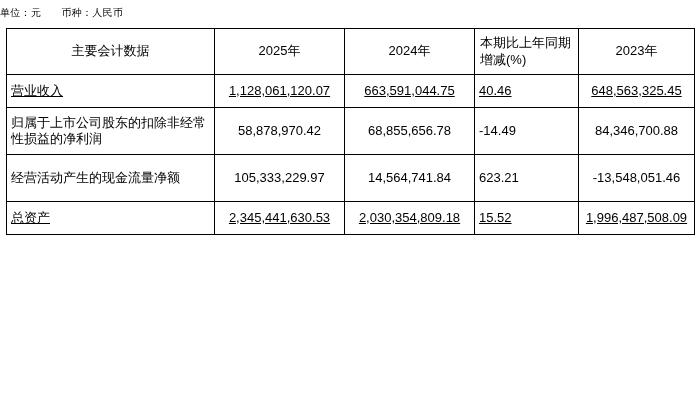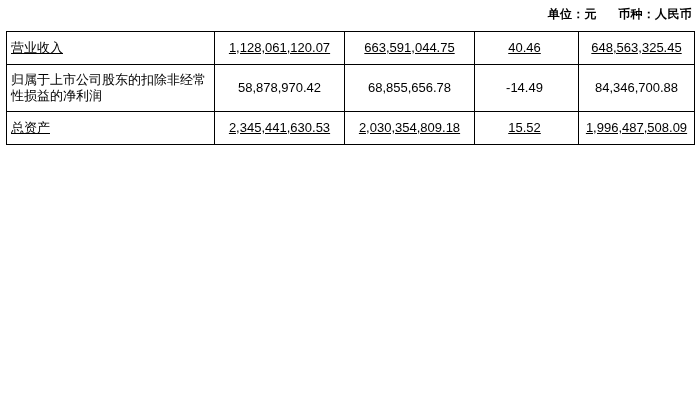--- a/index.html
+++ b/index.html
@@ -15,26 +15,24 @@
     overflow: hidden;
   }
   .page {
     width: 700px;
     height: 419px;
     position: relative;
     box-sizing: border-box;
     padding: 0;
   }
   .unit-line {
-    text-align: right;
-    font-size: 12px;
+    font-size: 10px;
     padding: 6px 8px 8px 0;
     letter-spacing: 0.3px;
     white-space: nowrap;
-    font-weight: bold;
   }
   .unit-line .gap {
     display: inline-block;
     width: 14px;
   }
   table.fin {
     border-collapse: collapse;
     table-layout: fixed;
     width: 688px;
     margin-left: 6px;
@@ -61,21 +59,21 @@
     height: 46px;
   }
   .hdr-label {
     text-align: center !important;
     padding-left: 4px !important;
   }
   .num {
     text-align: center;
   }
   .pct {
-    text-align: center;
+    text-align: left;
     padding-right: 8px !important;
   }
   .row-tall td { height: 40px; }
   .row-med td { height: 26px; text-decoration: underline; }
   .head-cell-multiline {
     text-align: left;
     padding-left: 5px !important;
     line-height: 1.22;
   }
   .mid-head td { height: 52px; }
@@ -94,39 +92,53 @@
 
   <table class="fin">
     <colgroup>
       <col class="c-label">
       <col class="c-y1">
       <col class="c-y2">
       <col class="c-pct">
       <col class="c-y3">
     </colgroup>
     <tbody>
+      <tr class="hdr">
+        <td class="hdr-label">主要会计数据</td>
+        <td class="num">2025年</td>
+        <td class="num">2024年</td>
+        <td class="head-cell-multiline">本期比上年同期增减(%)</td>
+        <td class="num">2023年</td>
+      </tr>
 
       <tr class="row-med">
         <td>营业收入</td>
         <td class="num">1,128,061,120.07</td>
         <td class="num">663,591,044.75</td>
         <td class="pct">40.46</td>
         <td class="num">648,563,325.45</td>
       </tr>
 
 
 
       <tr class="row-tall">
         <td>归属于上市公司股东的扣除非经常性损益的净利润</td>
         <td class="num">58,878,970.42</td>
         <td class="num">68,855,656.78</td>
         <td class="pct">-14.49</td>
         <td class="num">84,346,700.88</td>
       </tr>
 
+      <tr class="row-tall">
+        <td>经营活动产生的现金流量净额</td>
+        <td class="num">105,333,229.97</td>
+        <td class="num">14,564,741.84</td>
+        <td class="pct">623.21</td>
+        <td class="num">-13,548,051.46</td>
+      </tr>
 
 
 
       <tr class="row-med">
         <td>总资产</td>
         <td class="num">2,345,441,630.53</td>
         <td class="num">2,030,354,809.18</td>
         <td class="pct">15.52</td>
         <td class="num">1,996,487,508.09</td>
       </tr>

